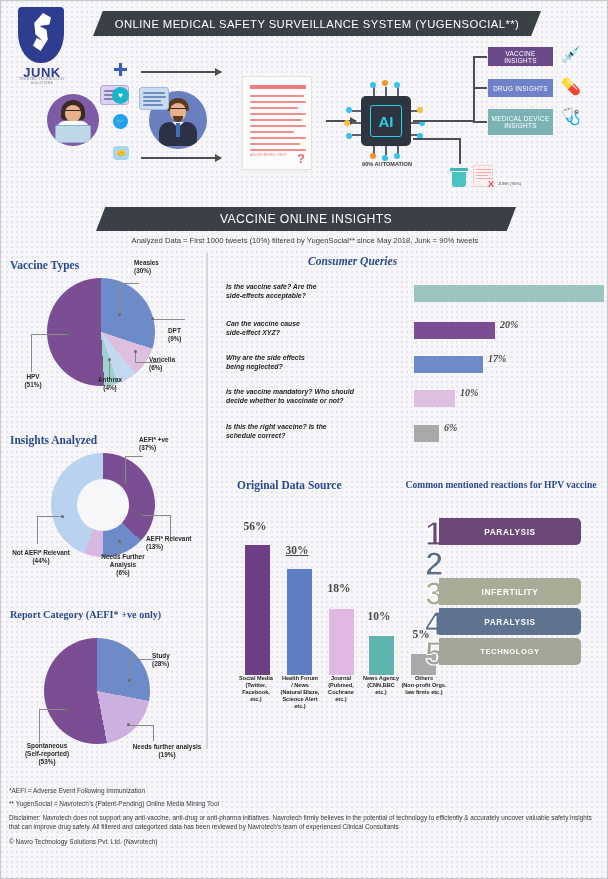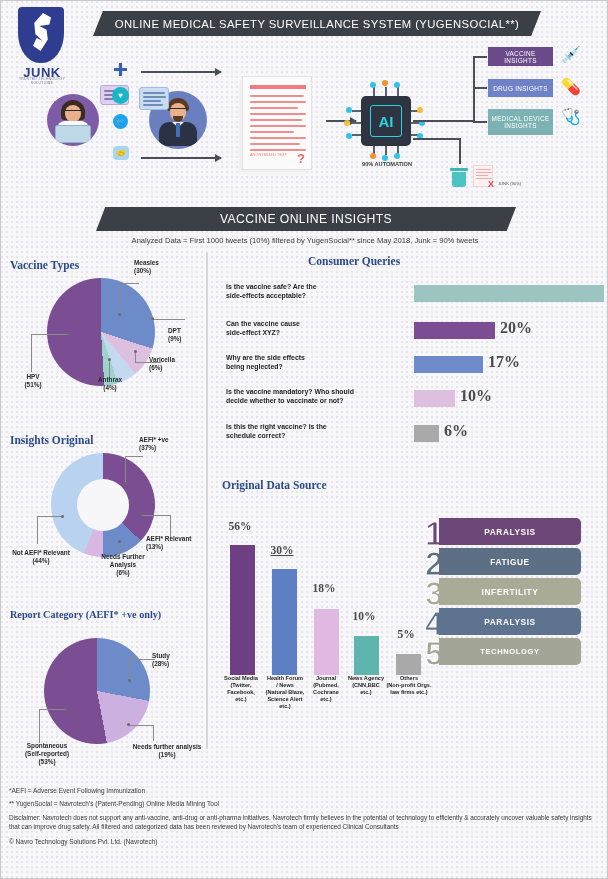--- a/index.html
+++ b/index.html
@@ -128,28 +128,28 @@
   
   .pie { position:absolute; border-radius:50%; }
   .donut-hole { position:absolute; border-radius:50%; background:#f7f6f8; }
   .lbl { position:absolute; font-size:6.4px; color:#2a2a2a; line-height:1.25; font-weight:bold; }
   .lbl.center { text-align:center; }
   .lbl.right { text-align:left; }
   .leader { position:absolute; background:#8a8a8a; }
   .leader-dot { position:absolute; width:3px; height:3px; border-radius:50%; background:#6a6a6a; }
 
   
-  #cq-wrap { position:absolute; left:215px; top:252px; width:390px; height:200px; }
+  #cq-wrap { position:absolute; left:215px; top:252px; width:390px; height:200px;font-style:italic; }
   .cq-row { position:absolute; left:0; width:390px; height:30px; }
   .cq-text { position:absolute; left:10px; top:0; width:180px; font-size:6.9px; font-weight:bold; color:#1f1f1f; line-height:1.3; }
   .cq-bar { position:absolute; left:198px; height:17px; }
-  .cq-val { position:absolute; font-size:16px; font-weight:bold; color:#4a4a4a; font-family:"Liberation Serif", serif; }
-
-  
-  #ds-wrap { position:absolute; left:215px; top:478px; width:190px; height:270px; }
+  .cq-val { position:absolute; font-size:10px; font-weight:bold; color:#4a4a4a; font-family:"Liberation Serif", serif; }
+
+  
+  #ds-wrap { position:absolute; left:230px; top:478px; width:190px; height:270px; }
   .ds-col { position:absolute; bottom:74px; width:25px; }
   .ds-val { position:absolute; font-size:11.5px; font-weight:bold; color:#4a4a4a; font-family:"Liberation Serif", serif; text-align:center; width:40px; }
   .ds-lbl { position:absolute; top:196px; font-size:5.6px; font-weight:bold; color:#1f1f1f; text-align:center; line-height:1.25; }
 
   
   #hpv-wrap { position:absolute; left:400px; top:478px; width:205px; height:250px; }
   #hpv-title { position:absolute; left:0; top:0; width:200px; text-align:center; font-size:9.5px; font-weight:bold; color:#2b4a8b; font-family:"Liberation Serif", serif; line-height:1.3; }
   .hpv-row { position:absolute; left:38px; width:142px; height:27px; display:flex; align-items:center; justify-content:center; color:#fff; font-size:8.3px; font-weight:bold; letter-spacing:0.6px; }
   .hpv-rank { position:absolute; font-size:33px; font-weight:bold; font-family:"Liberation Sans", sans-serif; line-height:1; -webkit-text-stroke:1.2px #ffffff; }
 
@@ -317,21 +317,21 @@
 
   <div class="leader" style="left:108px; top:358px; width:1px; height:20px;"></div>
   <div class="leader-dot" style="left:107px; top:357px;"></div>
   <div class="lbl center" style="left:82px; top:375px; width:54px;">Anthrax<br>(4%)</div>
 
   <div class="leader" style="left:30px; top:333px; width:38px; height:1px;"></div>
   <div class="leader" style="left:30px; top:333px; width:1px; height:38px;"></div>
   <div class="leader-dot" style="left:66px; top:332px;"></div>
   <div class="lbl center" style="left:6px; top:372px; width:52px;">HPV<br>(51%)</div>
 
-  <div class="chart-title" style="left:9px; top:433px;">Insights Original</div>
+  <div class="chart-title" style="left:9px; top:433px;">Insights Analyzed</div>
   <div class="pie" style="left:50px; top:452px; width:104px; height:104px;
               background: conic-gradient(from 0deg,
                 #7b4d93 0deg 133.2deg,
                 #6d8bc9 133.2deg 180deg,
                 #d8b8e2 180deg 201.6deg,
                 #b9d2ef 201.6deg 360deg);"></div>
   <div class="donut-hole" style="left:76px; top:478px; width:52px; height:52px;"></div>
 
   <div class="leader" style="left:124px; top:455px; width:1px; height:28px;"></div>
   <div class="leader" style="left:124px; top:455px; width:18px; height:1px;"></div>
@@ -426,26 +426,26 @@
     <div class="ds-val" style="left:128px; top:131px;">10%</div>
     <div class="ds-col" style="left:138px; height:39px; background:#5fb5ae;"></div>
     <div class="ds-lbl" style="left:116px; width:68px;">News Agency<br>(CNN,BBC<br>etc.)</div>
 
     <div class="ds-val" style="left:170px; top:149px;">5%</div>
     <div class="ds-col" style="left:180px; height:21px; background:#a9a9a9;"></div>
     <div class="ds-lbl" style="left:155px; width:76px;">Others<br>(Non-profit Orgs.<br>law firms etc.)</div>
   </div>
 
   <div id="hpv-wrap">
+    <div id="hpv-title">Common mentioned reactions for HPV vaccine</div>
 
     <div class="hpv-rank" style="left:24px; top:38px; color:#6d4777;">1</div>
     <div class="hpv-row" style="top:39px; background:#6d4777; border-radius:0 5px 5px 0;">PARALYSIS</div>
 
     <div class="hpv-rank" style="left:24px; top:68px; color:#5d6f85;">2</div>
-    <div class="hpv-row" style="top:69px; background:#5d6f85; border-radius:0 5px 5px 0;">FATIGUE</div>
 
     <div class="hpv-rank" style="left:24px; top:98px; color:#a9ab96;">3</div>
     <div class="hpv-row" style="top:99px; background:#a9ab96; border-radius:0 5px 5px 0;">INFERTILITY</div>
 
     <div class="hpv-rank" style="left:24px; top:128px; color:#5d7390;">4</div>
     <div class="hpv-row" style="top:129px; background:#5d7390; border-radius:0 5px 5px 0;">PARALYSIS</div>
 
     <div class="hpv-rank" style="left:24px; top:158px; color:#a3a697;">5</div>
     <div class="hpv-row" style="top:159px; background:#a3a697; border-radius:0 5px 5px 0; font-size:7.6px;">TECHNOLOGY</div>
   </div>

